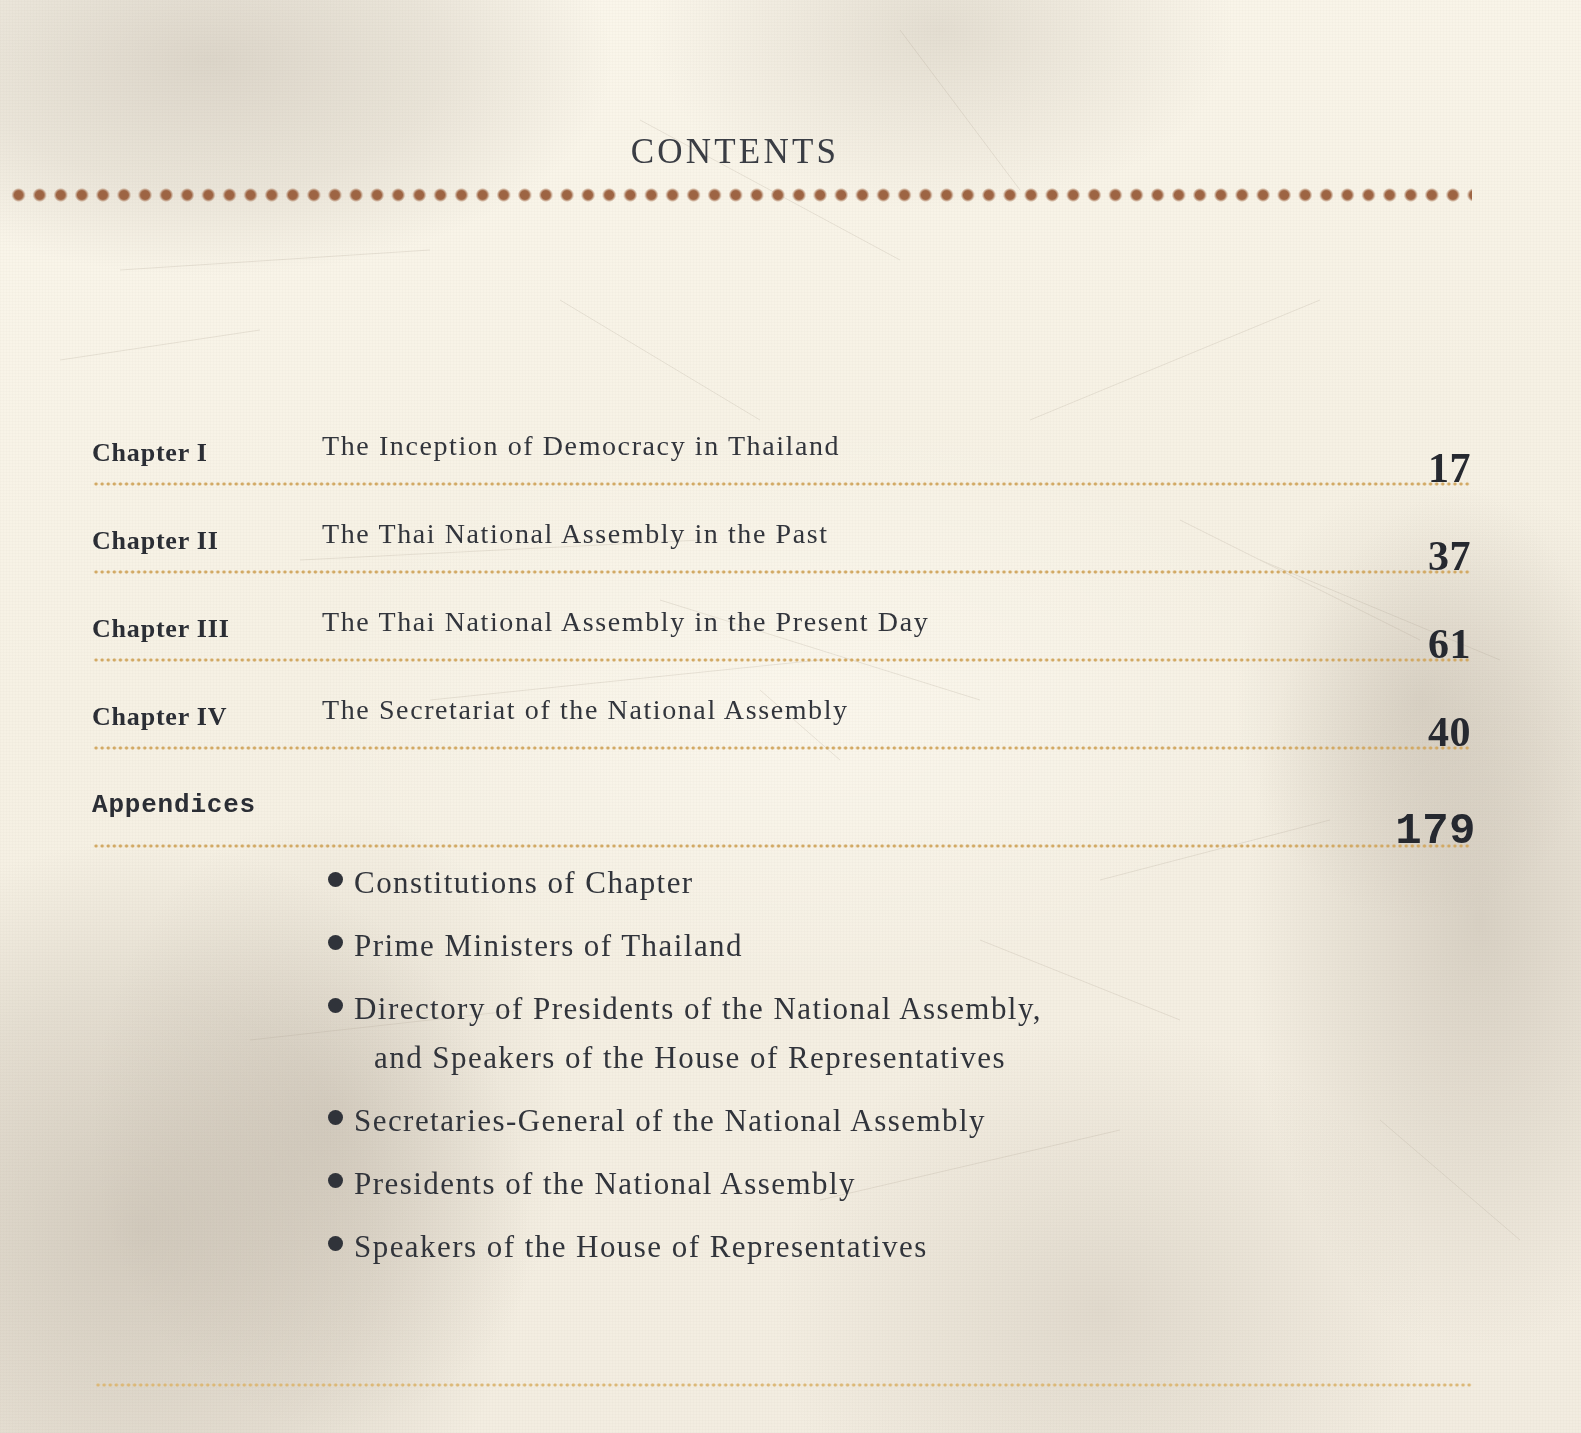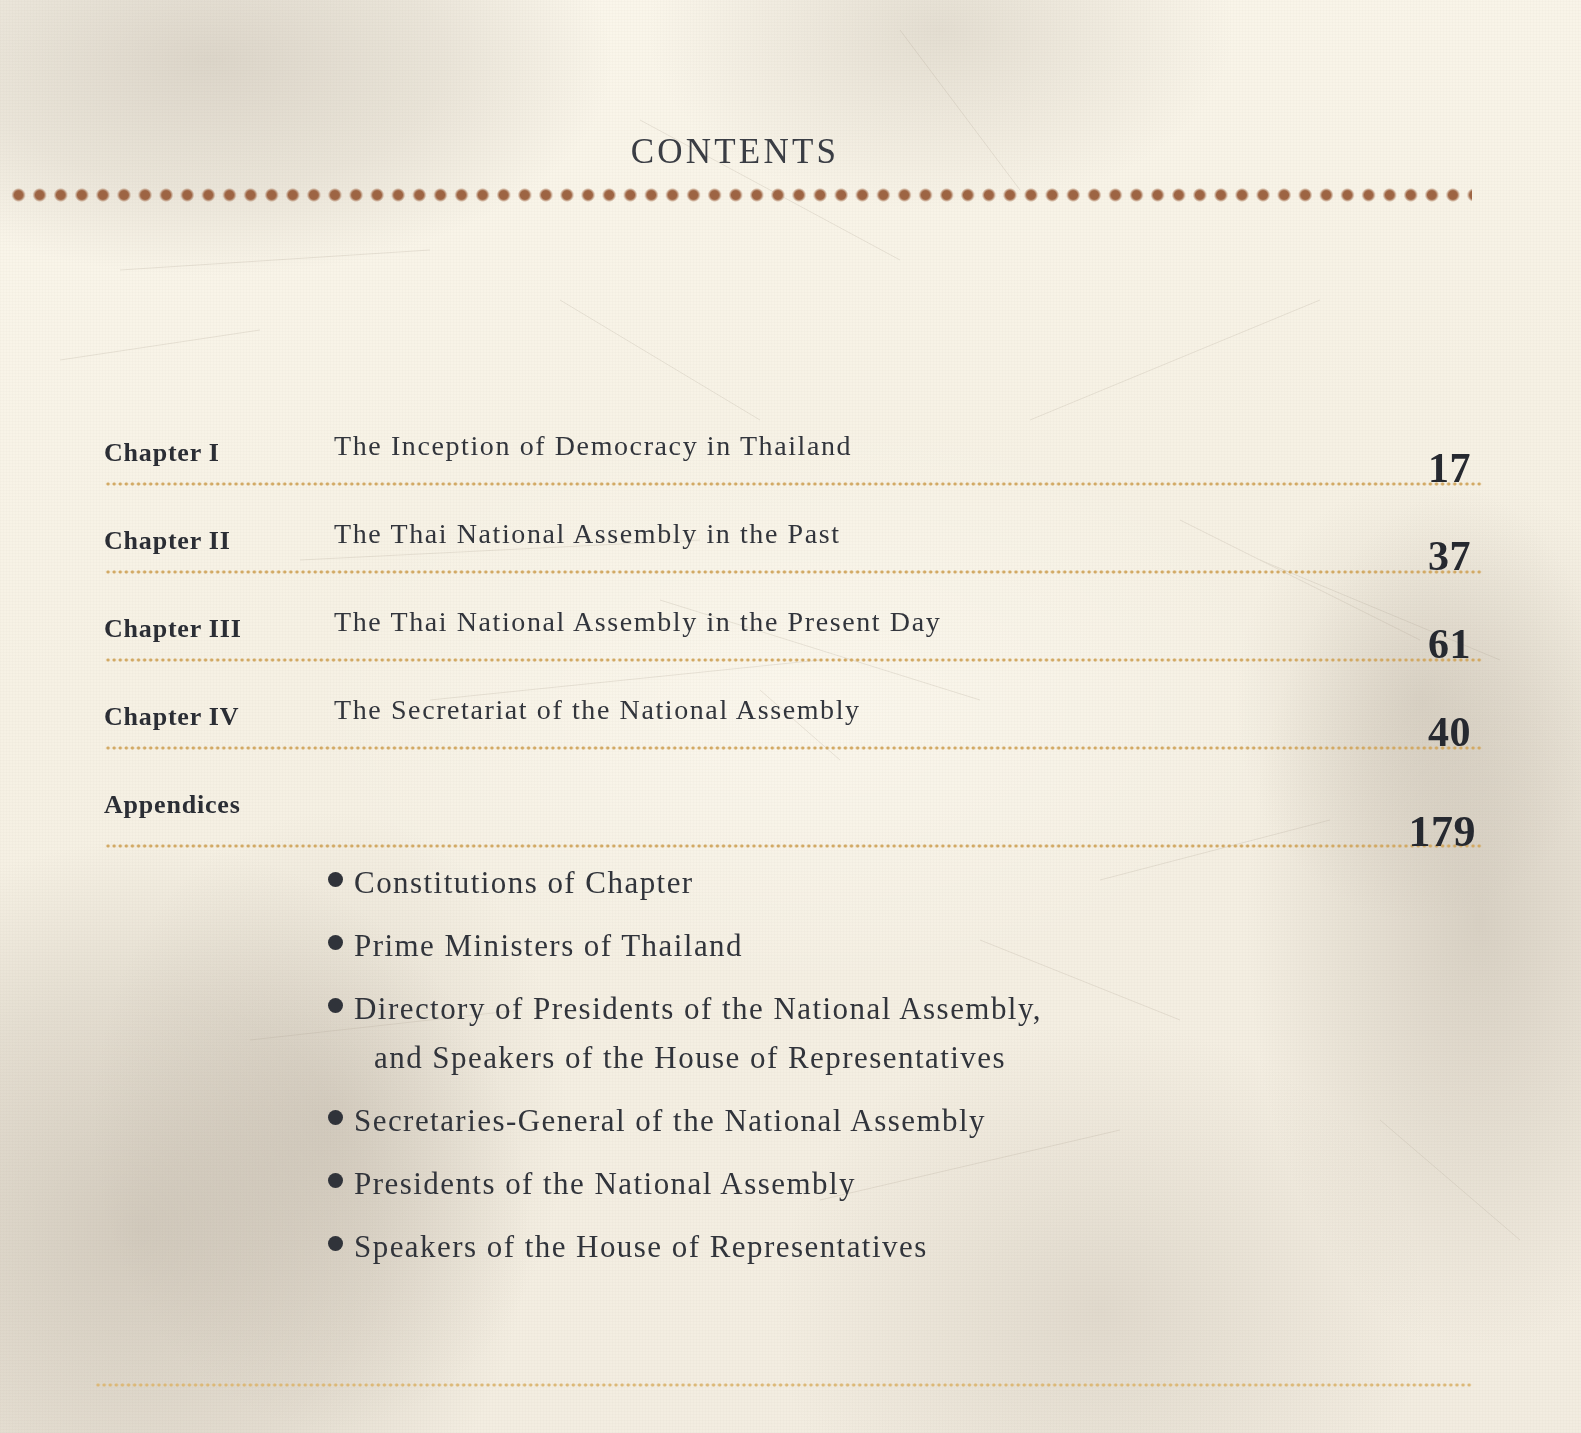--- a/index.html
+++ b/index.html
@@ -85,23 +85,22 @@
   
   .toc {
     position: absolute;
     top: 424px;
     left: 0;
     width: 1581px;
   }
   .toc-row {
     position: relative;
     height: 88px;
-    margin-left: 12px;
-  }
-  .toc-row.appendices-row { height: 92px; }
+  }
+  .toc-row.appendices-row { height: 92px; font-family: Liberation Mono, monospace; }
 
   .chapter-label {
     position: absolute;
     left: 92px;
     top: 14px;
     font-weight: bold;
     font-size: 26px;
     letter-spacing: 0.8px;
     color: #2b2e35;
     white-space: nowrap;

